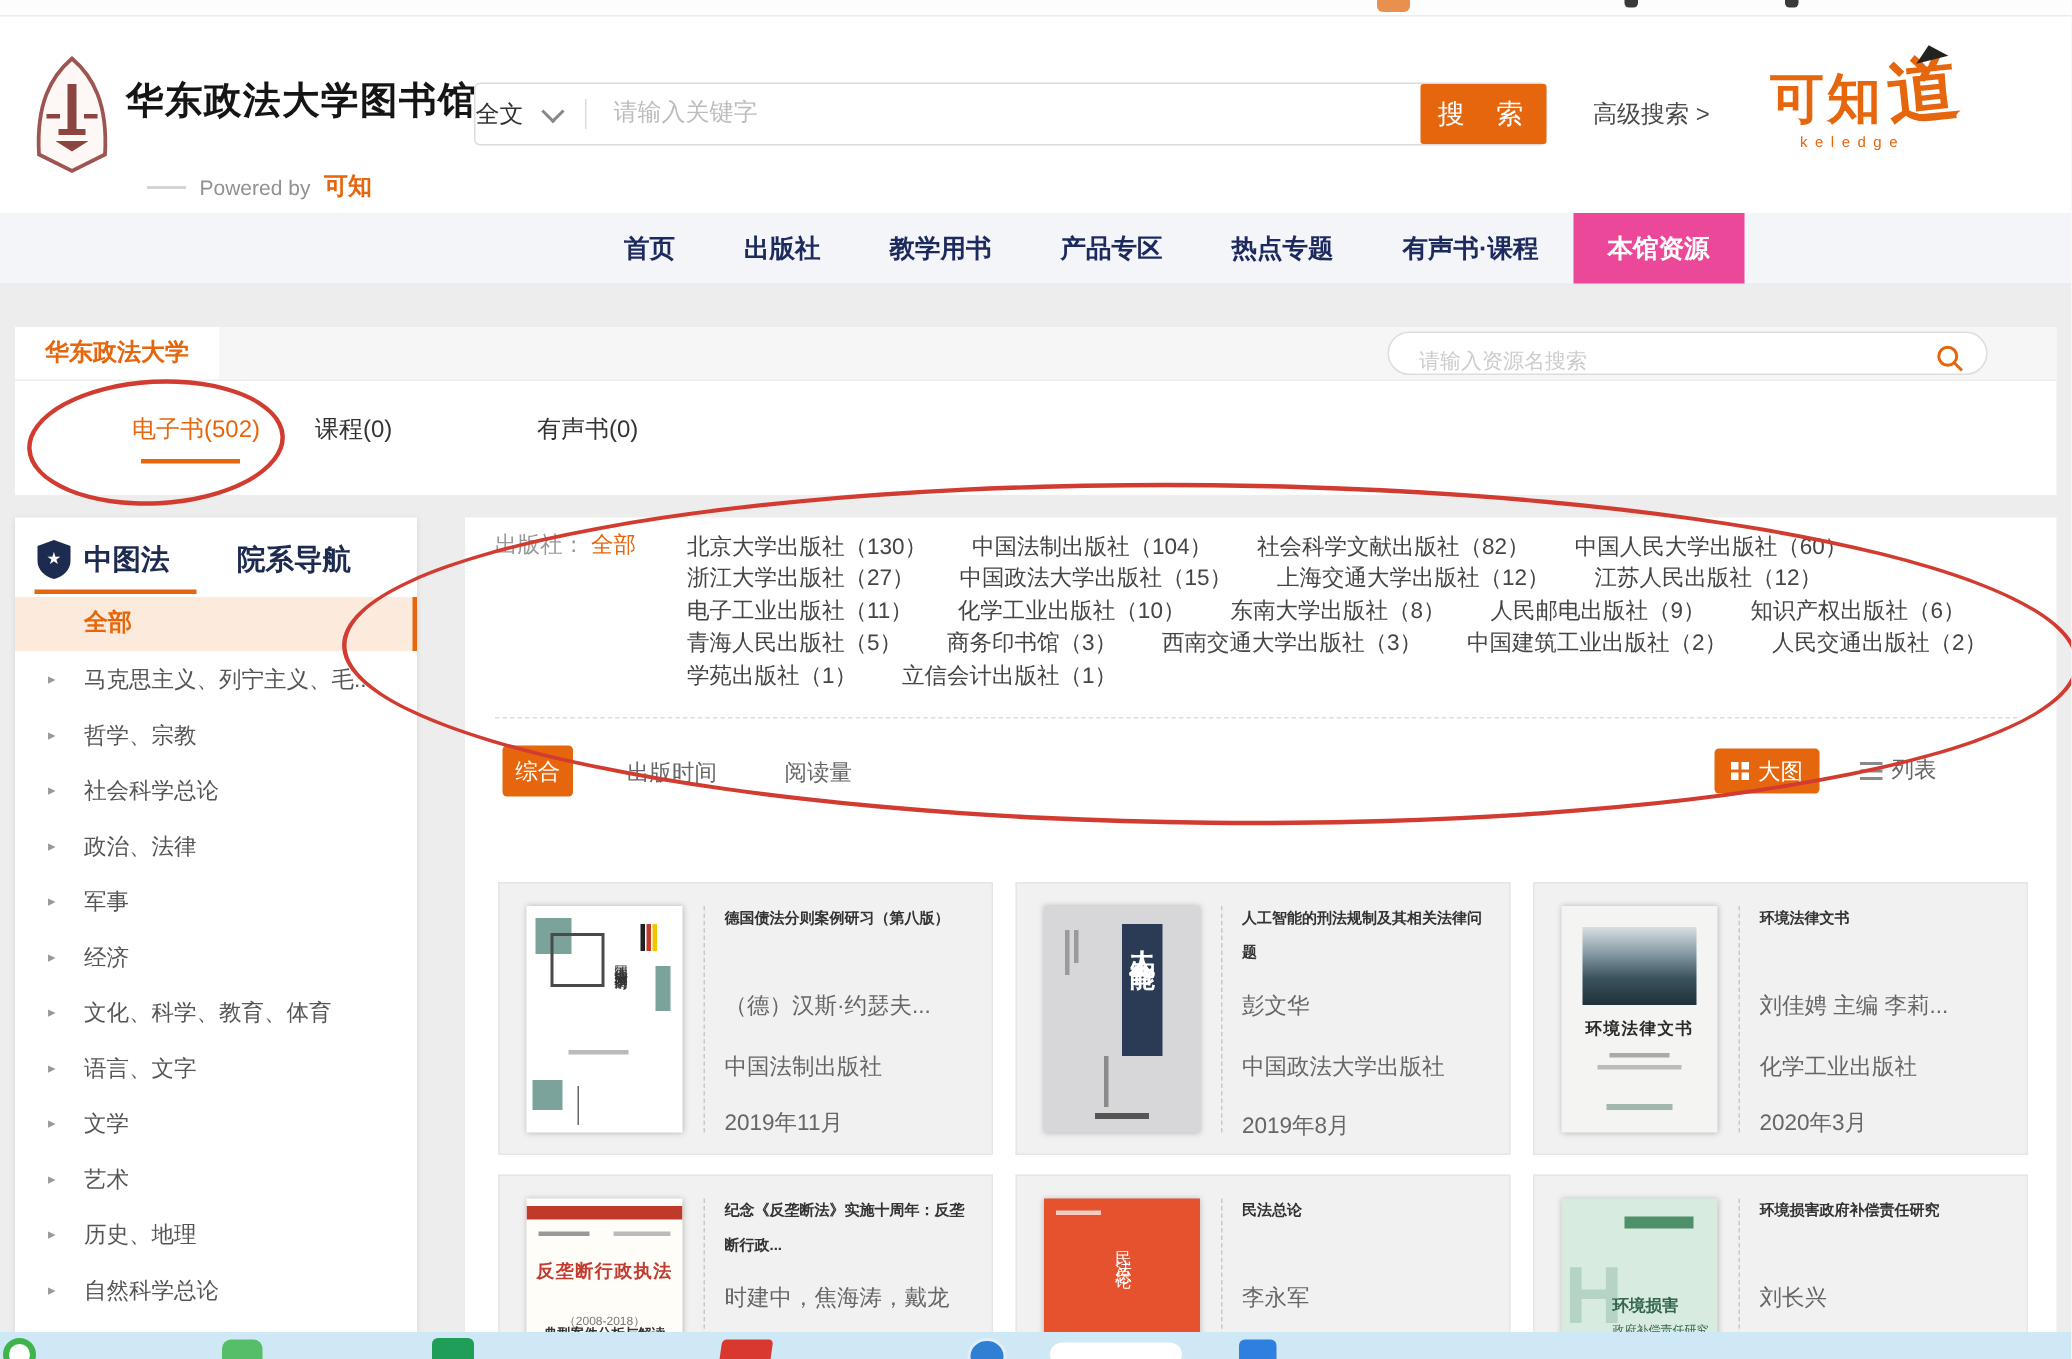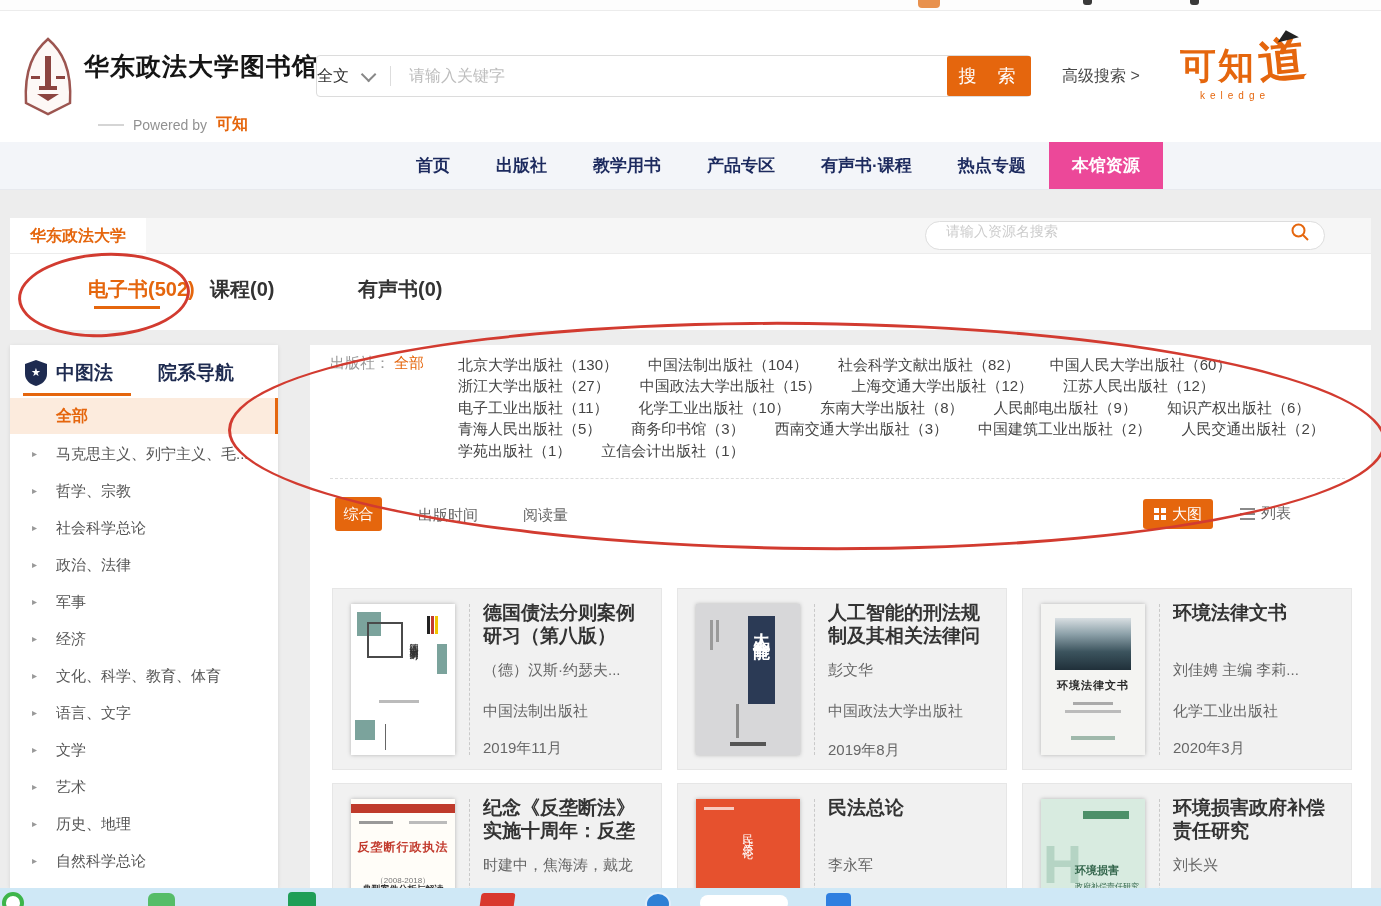--- a/index.html
+++ b/index.html
@@ -35,24 +35,24 @@
        padding-left:393px;box-sizing:border-box;border-bottom:1px solid #e7e9ee;}
   .nav-item{line-height:48px;padding:0 23px;font-size:17px;font-weight:bold;color:#1c2a5e;cursor:pointer;white-space:nowrap;}
   .nav-item.active{background:#ec4899;color:#fff;}
   .content-bg{position:absolute;left:0;top:190px;width:1381px;height:698px;background:#ededed;}
   
   .panel1{position:absolute;left:10px;top:218px;width:1361px;height:112px;background:#fff;}
   .panel1-strip{position:absolute;left:0;top:0;width:1361px;height:35px;background:#f6f6f6;border-bottom:1px solid #ececec;}
   .lib-tab{position:absolute;left:0;top:0;width:136px;height:35px;background:#fff;line-height:35px;padding-left:20px;
            font-size:16px;font-weight:bold;color:#e5660d;box-sizing:border-box;}
   .res-search{position:absolute;left:915px;top:3px;width:400px;height:29px;border:1px solid #ddd;border-radius:16px;
-              background:#fff;display:flex;align-items:flex-start;box-sizing:border-box;}
+              background:#fff;display:flex;align-items:flex-end;box-sizing:border-box;}
   .res-input{flex:1;border:none;outline:none;margin-left:18px;font-size:14px;color:#333;background:transparent;}
   .res-input::placeholder{color:#ccc;}
-  .rtab{position:absolute;top:58px;font-size:20px;color:#333;cursor:pointer;font-weight:bold;}
+  .rtab{position:absolute;top:58px;font-size:16px;color:#333;cursor:pointer;}
   .rtab.active{color:#e5660d;}
   .rtab-underline{position:absolute;left:84px;top:88px;width:66px;height:3px;background:#e5660d;}
   
   .ellipse{position:absolute;border:3px solid #d23b30;border-radius:50%;z-index:60;pointer-events:none;}
   
   .sidebar{position:absolute;left:10px;top:345px;width:268px;height:543px;background:#fff;box-shadow:0 1px 4px rgba(0,0,0,.10);overflow:hidden;}
   .sb-tab{position:absolute;top:15px;font-size:19px;font-weight:bold;color:#1e2b50;cursor:pointer;}
   .sb-underline{position:absolute;left:13px;top:48px;width:108px;height:3px;background:#e5660d;}
   .sb-all{position:absolute;left:0;top:53px;width:268px;height:36px;background:#fcebdd;border-right:3px solid #e5660d;
           box-sizing:border-box;line-height:36px;padding-left:46px;color:#e5660d;font-weight:bold;font-size:16px;cursor:pointer;}
@@ -74,21 +74,21 @@
              display:flex;align-items:center;justify-content:center;gap:6px;font-size:15px;cursor:pointer;}
   .gicon{display:grid;grid-template-columns:5px 5px;grid-template-rows:5px 5px;gap:2px;}
   .gicon span{background:#fff;}
   .view-list{position:absolute;left:930px;top:159px;display:flex;align-items:center;gap:6px;font-size:15px;color:#666;cursor:pointer;}
   .licon{display:flex;flex-direction:column;gap:3px;}
   .licon span{width:15px;height:2px;background:#8a8a8a;}
   
   .card{position:absolute;width:330px;height:182px;background:#f1f1f1;border:1px solid #e6e6e6;box-sizing:border-box;cursor:pointer;}
   .cover{position:absolute;left:18px;top:15px;width:104px;height:151px;background:#fff;box-shadow:0 0 4px rgba(0,0,0,.25);overflow:hidden;}
   .card-div{position:absolute;left:136px;top:15px;height:151px;border-left:1px dashed #c9c9c9;}
-  .bk-title{position:absolute;left:150px;top:12px;width:168px;font-size:19px;font-weight:bold;color:#333;line-height:23px;max-height:46px;overflow:hidden;}
+  .bk-title{position:absolute;left:150px;top:12px;width:168px;font-size:10px;font-weight:bold;color:#333;line-height:23px;max-height:46px;overflow:hidden;}
   .bk-meta{position:absolute;left:150px;width:168px;font-size:15px;color:#666;white-space:nowrap;overflow:hidden;}
   
   .vtext{writing-mode:vertical-rl;}
   
   .taskbar{position:absolute;left:0;top:888px;width:1381px;height:18px;background:#cfe8f6;}
 </style>
 </head>
 <body>
 
 <div class="page">
@@ -128,22 +128,22 @@
     <span class="dao">道</span>
     <span class="cap"></span>
   </div>
   <div class="keledge-sub">keledge</div>
 
   <div class="nav">
     <div class="nav-item">首页</div>
     <div class="nav-item">出版社</div>
     <div class="nav-item">教学用书</div>
     <div class="nav-item">产品专区</div>
+    <div class="nav-item">热点专题</div>
     <div class="nav-item">有声书·课程</div>
-    <div class="nav-item">热点专题</div>
     <div class="nav-item active">本馆资源</div>
   </div>
 
   <div class="content-bg"></div>
 
   <div class="panel1">
     <div class="panel1-strip">
       <div class="lib-tab">华东政法大学</div>
       <div class="res-search">
         <input class="res-input" type="text" placeholder="请输入资源名搜索" style="">

